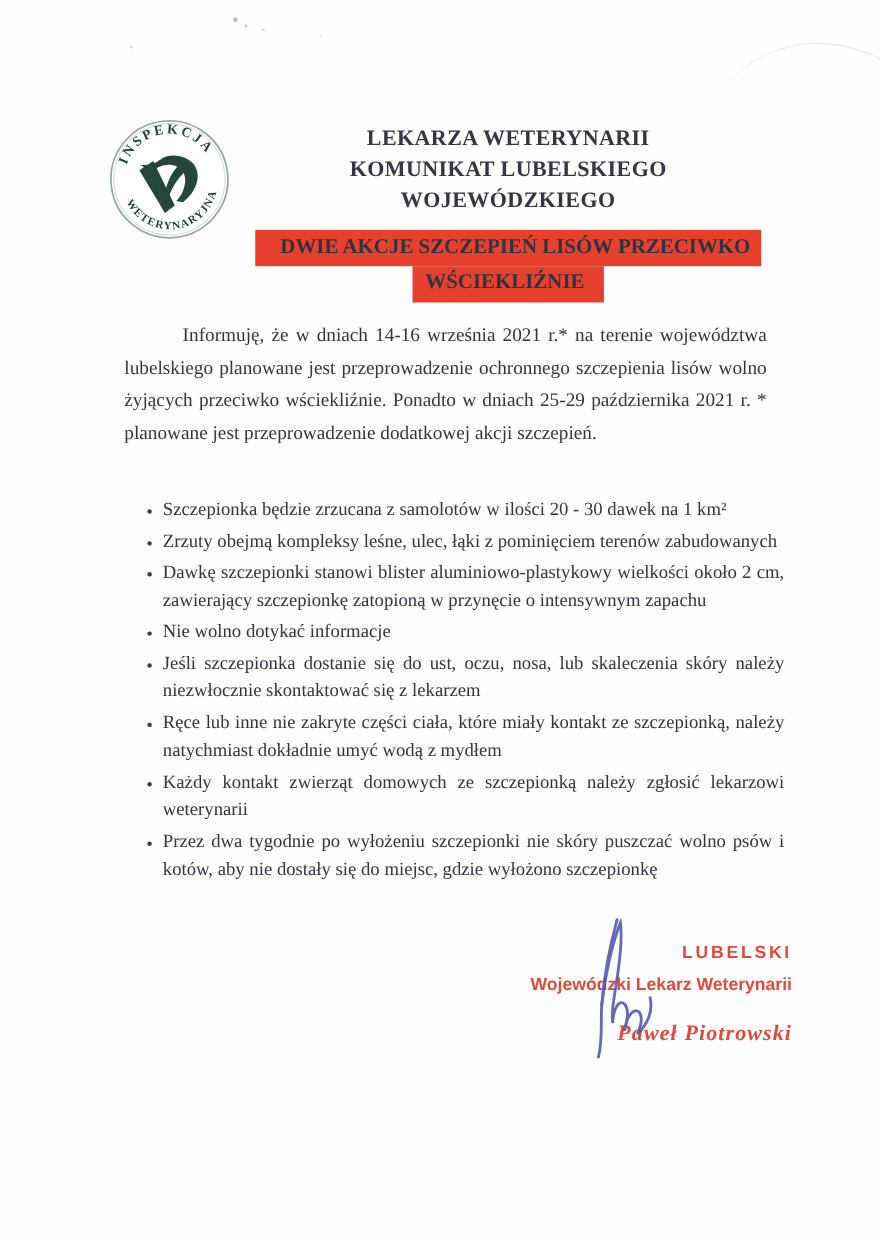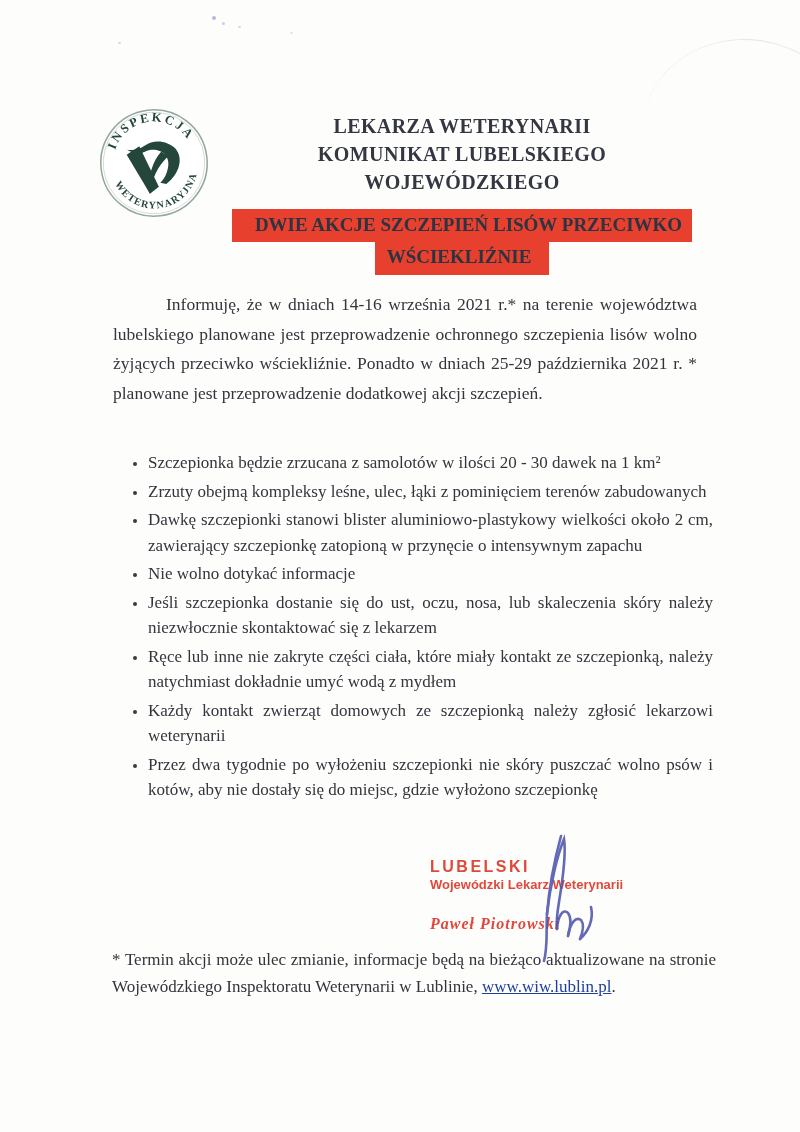--- a/index.html
+++ b/index.html
@@ -59,27 +59,27 @@
   .bullets ul{margin:0;padding:0 0 0 51px;list-style:disc;}
   .bullets li{
     margin:0 0 3px 0;
     text-align:justify;text-justify:inter-word;
   }
   .bullets li::marker{font-size:14px;color:#3a3a42;}
 
   
   .stamp{
     position:absolute;left:430px;top:858px;width:290px;
-    text-align:left;color:#dd3a2c;
+    text-align:right;color:#dd3a2c;
     font-family:"Liberation Sans","DejaVu Sans",sans-serif;
   }
   .stamp-line1{font-size:16px;letter-spacing:2.5px;font-weight:bold;opacity:.92;}
-  .stamp-line2{font-size:13px;font-weight:bold;margin-top:1px;opacity:.92;}
+  .stamp-line2{font-size:16px;font-weight:bold;margin-top:11px;opacity:.92;}
   .stamp-name{
-    margin-top:23px;font-size:16px;font-style:italic;font-weight:bold;
+    margin-top:23px;font-size:20px;font-style:italic;font-weight:bold;
     font-family:"Liberation Serif","DejaVu Serif",serif;
     letter-spacing:1px;opacity:.92;
   }
   .sig-svg{position:absolute;left:498px;top:830px;}
 
   
   .footnote{
     position:absolute;left:112px;top:946px;width:604px;
     font-size:17px;line-height:27px;
     text-align:justify;text-justify:inter-word;color:#33333b;
@@ -160,17 +160,14 @@
   <svg class="sig-svg" width="120" height="135" viewBox="0 0 120 135">
     <g fill="none" stroke="#4f55ad" stroke-width="2.6" stroke-linecap="round" opacity=".88">
       <path d="M63,6 C57,28 51,58 49,84 C48,100 50,116 46,131"></path>
       <path d="M49,84 C52,56 59,26 66,9 C68,22 65,48 61,72 C59,84 58,92 59,99"></path>
       <path d="M59,99 C60,86 65,78 70,83 C74,88 72,99 70,106"></path>
       <path d="M70,106 C72,93 78,86 83,90 C87,95 84,104 82,109"></path>
       <path d="M82,109 C90,102 96,90 93,77"></path>
     </g>
   </svg>
 
-  <div class="footnote">
-    <span>* Termin akcji może ulec zmianie, informacje będą na bieżąco aktualizowane na stronie Wojewódzkiego Inspektoratu Weterynarii w Lublinie, </span><a>www.wiw.lublin.pl</a><span>.</span>
-  </div>
 
 </div>
 
 </body></html>

